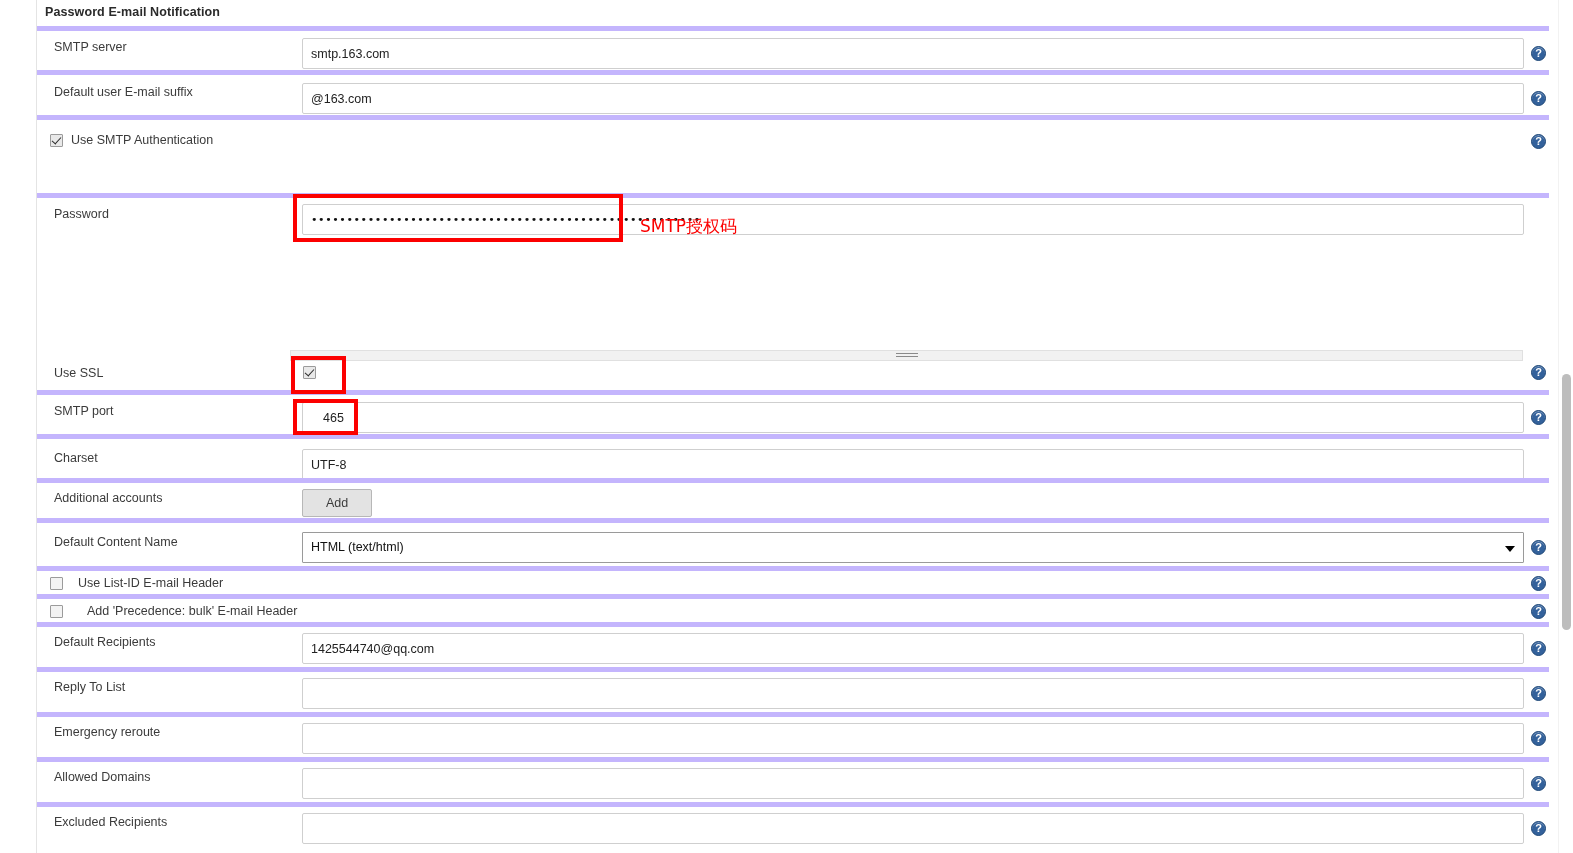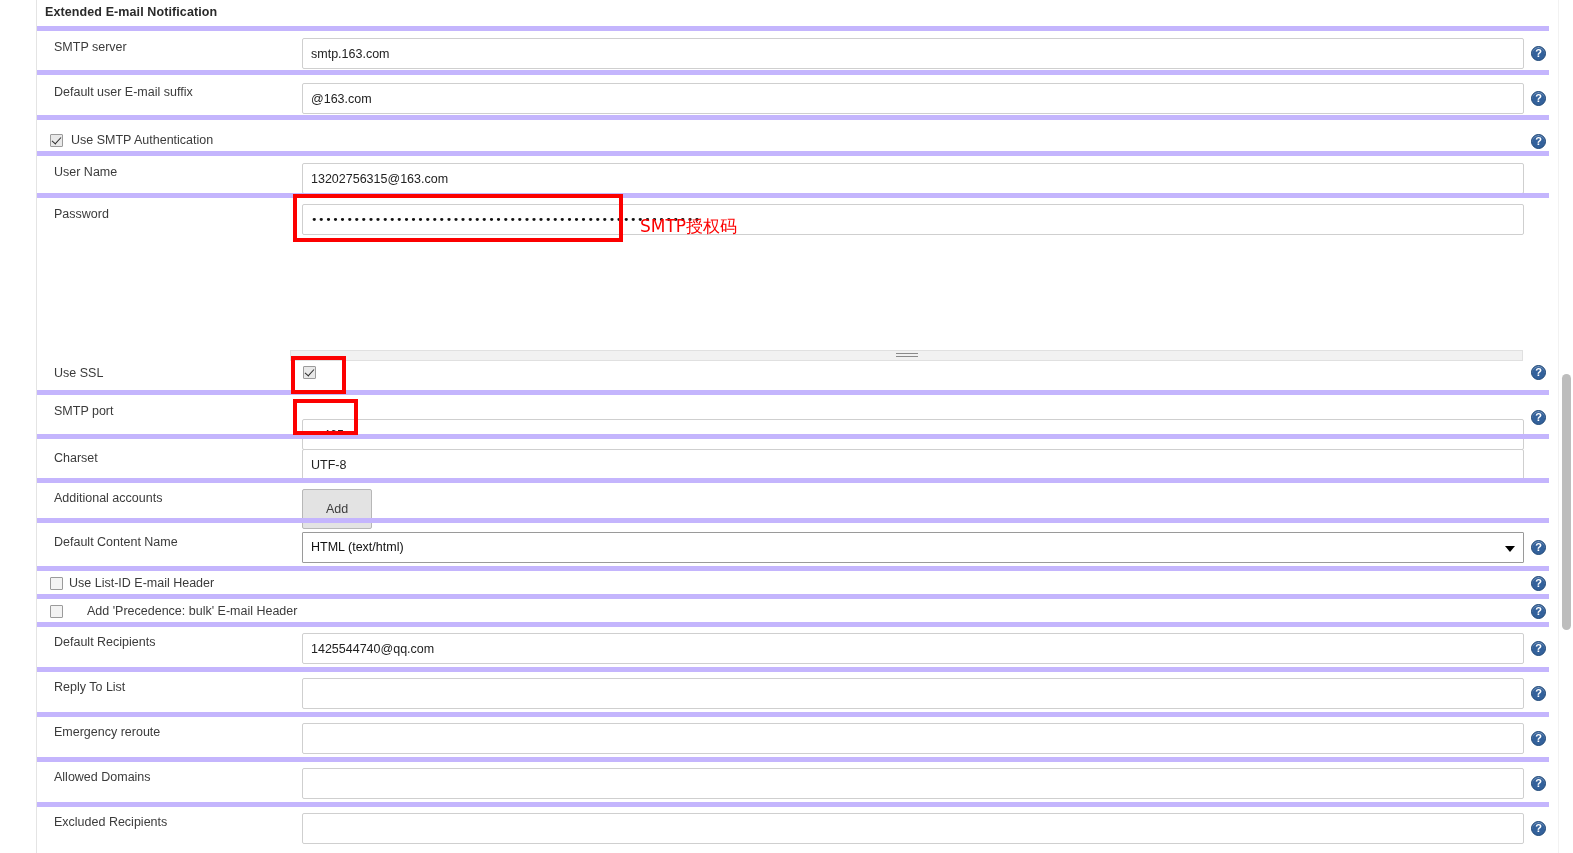--- a/index.html
+++ b/index.html
@@ -125,21 +125,21 @@
     width: 0; height: 0;
     border-left: 5px solid transparent;
     border-right: 5px solid transparent;
     border-top: 6px solid #000;
   }
 
   
   .btn {
     position: absolute;
     left: 265px;
-    width: 70px; height: 40px;
+    width: 70px; height: 28px;
     background: #e3e3e3;
     border: 1px solid #b7b7b7;
     border-radius: 2px;
     color: #3c3c3c;
     font-size: 12.5px;
     font-family: "Liberation Sans", sans-serif;
     cursor: pointer;
   }
 
   
@@ -241,44 +241,40 @@
     border-radius: 5px;
   }
 </style>
 </head>
 <body>
 
 <div id="page">
 
   <div class="panel"></div>
 
-  <div class="section-title">Extended E-mail Notification</div>
+  <div class="section-title">Password E-mail Notification</div>
 
   <div class="row" style="top:26px; height:44px;">
     <div class="lbl" style="top:9px;">SMTP server</div>
     <input class="tf" style="top: 7px;" type="text" value="smtp.163.com">
     <div class="help" style="left:1494px; top:15px;"></div>
   </div>
 
   <div class="row" style="top:70px; height:45px;">
     <div class="lbl" style="top:10px;">Default user E-mail suffix</div>
     <input class="tf" style="top: 8px;" type="text" value="@163.com">
     <div class="help" style="left:1494px; top:16px;"></div>
   </div>
 
   <div class="row" style="top:115px; height:36px;">
     <div class="cb on" style="left:13px; top:14px;"></div>
     <div class="cb-lbl" style="left:34px; top:13px;">Use SMTP Authentication</div>
     <div class="help" style="left:1494px; top:14px;"></div>
   </div>
 
-  <div class="row" style="top:151px; height:42px;">
-    <div class="lbl" style="top:9px;">User Name</div>
-    <input class="tf" style="top: 7px;" type="text" value="13202756315@163.com">
-  </div>
 
   <div class="row" style="top:193px; height:40px;">
     <div class="lbl" style="top:9px;">Password</div>
     <input class="tf pw" style="top: 6px;" type="text" value="•••••••••••••••••••••••••••••••••••••••••••••••••••••••">
   </div>
 
 
   <div class="hscroll">
     <div class="grip2">
       <span></span>
@@ -287,21 +283,21 @@
   </div>
 
   <div class="row noline" style="top:362px; height:28px;">
     <div class="lbl" style="top:4px;">Use SSL</div>
     <div class="cb on" style="left:266px; top:4px;"></div>
     <div class="help" style="left:1494px; top:3px;"></div>
   </div>
 
   <div class="row" style="top:390px; height:44px;">
     <div class="lbl" style="top:9px;">SMTP port</div>
-    <input class="tf" style="top: 24px; padding-left: 20px;" type="text" value="465">
+    <input class="tf" style="top: 7px; padding-left: 20px;" type="text" value="465">
     <div class="help" style="left:1494px; top:15px;"></div>
   </div>
 
   <div class="row" style="top:434px; height:44px;">
     <div class="lbl" style="top:12px;">Charset</div>
     <input class="tf" style="top: 10px;" type="text" value="UTF-8">
   </div>
 
   <div class="row" style="top:478px; height:40px;">
     <div class="lbl" style="top:8px;">Additional accounts</div>
@@ -312,21 +308,21 @@
     <div class="lbl" style="top:12px;">Default Content Name</div>
     <div class="sel" style="top:9px;">
       <span>HTML (text/html)</span>
       <span class="caret"></span>
     </div>
     <div class="help" style="left:1494px; top:17px;"></div>
   </div>
 
   <div class="row" style="top:566px; height:28px;">
     <div class="cb" style="left:13px; top:6px;"></div>
-    <div class="cb-lbl" style="left:32px; top:5px;">Use List-ID E-mail Header</div>
+    <div class="cb-lbl" style="left:41px; top:5px;">Use List-ID E-mail Header</div>
     <div class="help" style="left:1494px; top:5px;"></div>
   </div>
 
   <div class="row" style="top:594px; height:28px;">
     <div class="cb" style="left:13px; top:6px;"></div>
     <div class="cb-lbl" style="left:50px; top:5px;">Add 'Precedence: bulk' E-mail Header</div>
     <div class="help" style="left:1494px; top:5px;"></div>
   </div>
 
   <div class="row" style="top:622px; height:45px;">

